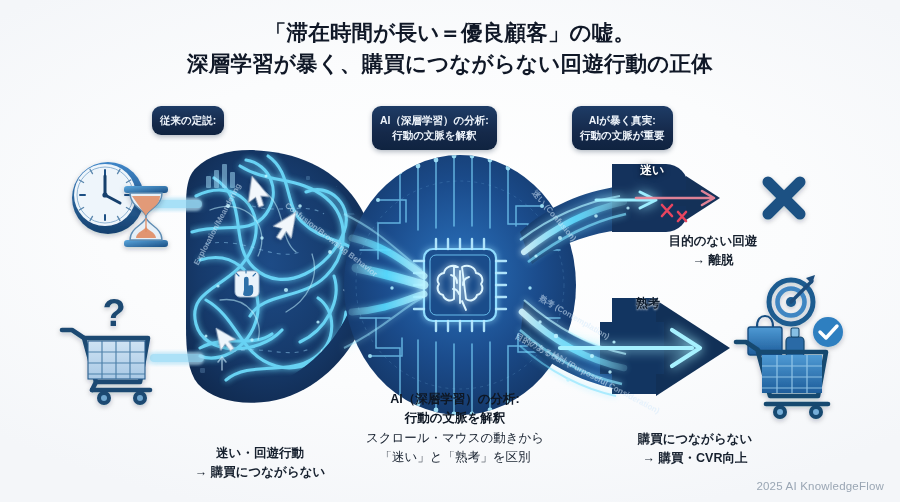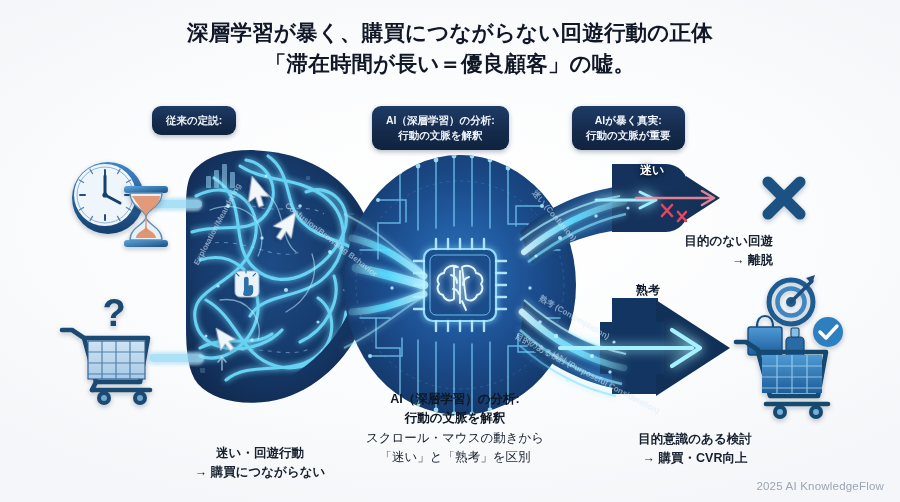--- a/index.html
+++ b/index.html
@@ -45,21 +45,21 @@
     z-index: 40;
     border-radius: 9px;
     background: linear-gradient(180deg, #1d3a63 0%, #14294b 55%, #102murky 100%);
     background: linear-gradient(180deg, #1e3c66 0%, #15294a 60%, #102votre 100%);
     background: linear-gradient(180deg, #1e3c66 0%, #15294a 60%, #0f2340 100%);
     color: #eef4fb;
     text-align: center;
     font-size: 10.5px;
     font-weight: 700;
     line-height: 1.45;
-    padding: 7px 14px;
+    padding: 7px 8px;
     box-shadow: 0 2px 5px rgba(16,35,64,0.30);
     white-space: nowrap;
   }
   .badge-1 { left: 152px; top: 106px; }
   .badge-2 { left: 372px; top: 106px; }
   .badge-3 { left: 572px; top: 106px; }
 
   
   .scene {
     position: absolute;
@@ -78,21 +78,21 @@
     font-size: 12.5px;
     line-height: 1.55;
     font-weight: 600;
     white-space: nowrap;
   }
   .caption .ln { display: block; }
 
   .cap-left  { left: 150px;  top: 444px; width: 220px; }
   .cap-mid   { left: 350px;  top: 390px; width: 210px; }
   .cap-right { left: 585px;  top: 430px; width: 220px; }
-  .cap-wander{ left: 573px;  top: 232px; width: 200px; text-align: right; }
+  .cap-wander{ left: 613px;  top: 232px; width: 200px; }
 
   .cap-mid .strong {
     display: block;
     font-weight: 700;
     font-size: 12.5px;
     color: #0e1724;
     line-height: 1.55;
   }
   .cap-mid .sub {
     display: block;
@@ -106,21 +106,21 @@
   .flow-label {
     position: absolute;
     z-index: 46;
     font-weight: 700;
     font-size: 12px;
     color: #ffffff;
     text-shadow: 0 1px 3px rgba(4,16,34,0.85), 0 0 7px rgba(4,16,34,0.6);
     white-space: nowrap;
   }
   .lbl-mayoi  { left: 640px; top: 162px; }
-  .lbl-jukkou { left: 636px; top: 282px; color: #0f1d2e; text-shadow: 0 1px 2px rgba(255,255,255,0.9); }
+  .lbl-jukkou { left: 636px; top: 295px; color: #0f1d2e; text-shadow: 0 1px 2px rgba(255,255,255,0.9); }
 
   
   .watermark {
     position: absolute;
     right: 16px;
     bottom: 10px;
     z-index: 50;
     color: #9aa6b4;
     font-size: 11.5px;
     font-weight: 400;
@@ -646,22 +646,22 @@
     </svg>
   </div>
 
   <div class="ghost ghost-conf">Confusion/Browsing Behavior</div>
   <div class="ghost ghost-mayoi">迷い (Confusion)</div>
   <div class="ghost ghost-juk">熟考 (Contemplation)</div>
   <div class="ghost ghost-purp">目的のある検討 (Purposeful Consideration)</div>
   <div class="ghost ghost-behav">Exploration/Meandering</div>
 
   <div class="title-block">
+    <div class="title-line l1">「滞在時間が長い＝優良顧客」の嘘。</div>
     <div class="title-line l2">深層学習が暴く、購買につながらない回遊行動の正体</div>
-    <div class="title-line l1">「滞在時間が長い＝優良顧客」の嘘。</div>
   </div>
 
   <div class="badge badge-1">
     <div>従来の定説:</div>
   </div>
   <div class="badge badge-2">
     <div>AI（深層学習）の分析:</div>
     <div>行動の文脈を解釈</div>
   </div>
   <div class="badge badge-3">
@@ -683,19 +683,19 @@
     <span class="sub">スクロール・マウスの動きから</span>
     <span class="sub">「迷い」と「熟考」を区別</span>
   </div>
 
   <div class="caption cap-wander">
     <span class="ln">目的のない回遊</span>
     <span class="ln">→ 離脱</span>
   </div>
 
   <div class="caption cap-right">
-    <span class="ln">目的意識のある検討</span>
+    <span class="ln">購買につながらない</span>
     <span class="ln">→ 購買・CVR向上</span>
   </div>
 
   <div class="watermark">2025 AI KnowledgeFlow</div>
 
 </div>
 
 </body></html>

